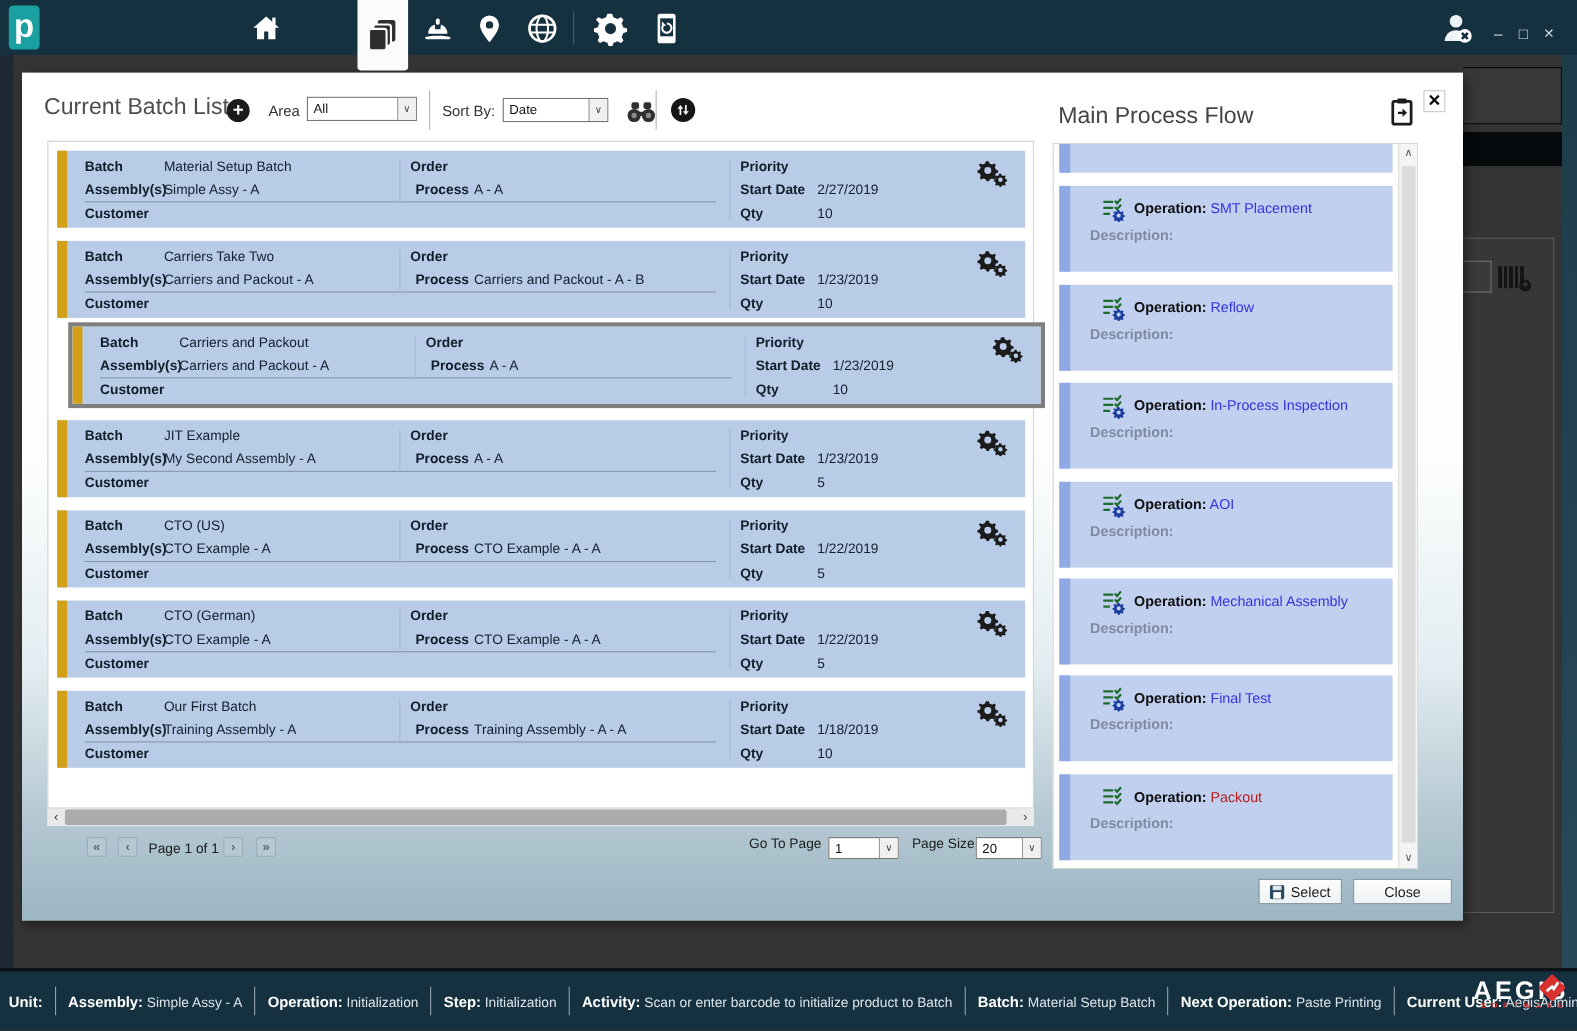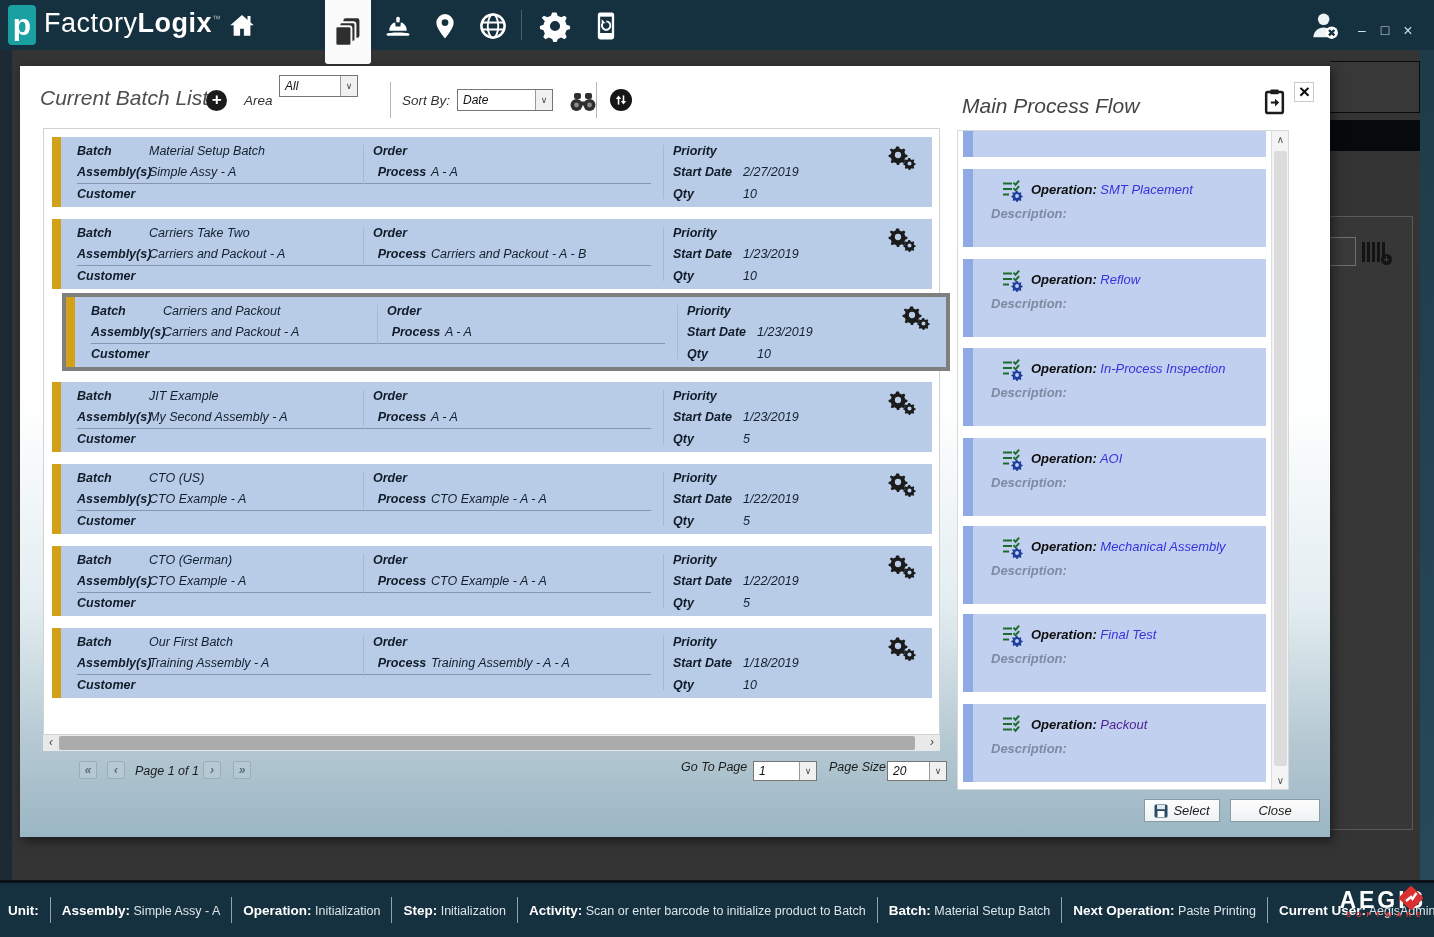--- a/index.html
+++ b/index.html
@@ -31,21 +31,21 @@
     border:1px solid #5a5a5a; border-left:none; }
   .bg-input { position:absolute; left:1330px; top:237px; width:26px; height:29px; background:#3a3a3a; border:1px solid #707070; border-left:none; }
   .bg-barcode { position:absolute; left:1362px; top:242px; width:24px; height:20px;
     background:repeating-linear-gradient(90deg,#141414 0 3px,transparent 3px 5px); }
   .bg-barcode-dot { position:absolute; left:1381px; top:254px; width:11px; height:11px; border-radius:50%;
     background:#141414; color:#3a3a3a; font-size:10px; font-weight:bold; line-height:11px; text-align:center; }
 
   
   .dialog { position:absolute; left:20px; top:66px; width:1310px; height:771px; z-index:20;
     background:linear-gradient(180deg,#ffffff 0%,#fdfefe 45%,#e3edf1 70%,#b4c8d2 88%,#9bb6c4 100%);
-    box-shadow:3px 4px 10px rgba(0,0,0,.5);font-style:italic; }
+    box-shadow:3px 4px 10px rgba(0,0,0,.5); }
   .dlg-title { position:absolute; left:20px; top:20px; font-size:21px; color:#4e4e4e; }
   .add-btn { position:absolute; left:186px; top:24px; width:21px; height:21px; border-radius:50%; background:#1b1b1b;
     color:#fff; font-size:17px; font-weight:bold; line-height:19px; text-align:center; cursor:pointer; }
   .fld-label { position:absolute; font-size:13.5px; color:#333; }
   .combo { position:absolute; height:22px; background:#fff; border:1px solid #767676; font-size:12px; color:#111;
     display:flex; align-items:center; cursor:pointer; }
   .combo .cval { flex:1; padding-left:5px; }
   .combo .carrow { width:17px; height:100%; background:#f0f0f0; border-left:1px solid #999; color:#444;
     font-size:9px; display:flex; align-items:center; justify-content:center; }
   .hdr-div { position:absolute; top:16px; width:1px; height:36px; background:#b5b5b5; }
@@ -88,21 +88,21 @@
   
   .flow-title { position:absolute; left:942px; top:28px; font-size:21px; color:#444; }
   .clip-btn { position:absolute; left:1242px; top:22px; width:26px; height:28px; cursor:pointer; }
   .flow-close { position:absolute; left:1274px; top:16px; width:20px; height:20px; color:#0d0d0d; font-size:19px;
     font-weight:bold; line-height:18px; text-align:center; border:1px solid #c9c9c9; cursor:pointer; }
   .ops { position:absolute; left:937px; top:64px; width:332px; height:660px; background:#fff; border:1px solid #d8d8d8; overflow:hidden; }
   .opcard { position:absolute; left:5px; width:303px; height:78px; background:#c1d0ef; cursor:pointer; }
   .op-stripe { position:absolute; left:0; top:0; width:10px; height:100%; background:#8fa9e4; }
   .op-lbl { font-weight:bold; color:#0e0e0e; }
   .op-name { color:#3333dd; cursor:pointer; }
-  .op-name.plain { color:#4c1d95; cursor:default; }
+  .op-name.plain { color:#b91c1c; cursor:default; }
   .op-icon { position:absolute; left:36px; top:9px; width:24px; height:24px; }
   .op-head-txt { position:absolute; left:68px; top:13px; white-space:nowrap; font-size:13px; }
   .op-desc { position:absolute; left:28px; top:37px; font-size:13px; font-weight:bold; color:#7f8aa2; }
   .vscroll { position:absolute; right:0; top:0; width:17px; height:658px; background:#f4f4f4; border-left:1px solid #ddd; }
   .vs-btn { position:absolute; left:0; width:17px; height:17px; color:#555; font-size:10px; line-height:17px; text-align:center; cursor:pointer; }
   .vs-thumb { position:absolute; left:2px; top:20px; width:13px; height:615px; background:#dcdcdc; border-radius:2px; }
 
   
   .dlg-btn { position:absolute; top:733px; height:23px; background:linear-gradient(#fdfdfd,#eef2f4); border:1px solid #8a9aa4;
     font-size:13px; color:#1c1c1c; display:flex; align-items:center; justify-content:center; gap:5px; cursor:pointer; }
@@ -128,21 +128,20 @@
     <symbol id="gear" viewBox="0 0 24 24">
       <path fill-rule="evenodd" d="M10.9 1.8h2.2l1 2.7c.9.2 1.7.5 2.5 1l2.6-1.2 1.6 1.6-1.2 2.6c.5.8.8 1.6 1 2.5l2.7 1v2.2l-2.7 1a7.7 7.7 0 0 1-1 2.5l1.2 2.6-1.6 1.6-2.6-1.2c-.8.5-1.6.8-2.5 1l-1 2.7h-2.2l-1-2.7a7.7 7.7 0 0 1-2.5-1l-2.6 1.2-1.6-1.6 1.2-2.6a7.7 7.7 0 0 1-1-2.5l-2.7-1v-2.2l2.7-1c.2-.9.5-1.7 1-2.5L2.1 5.9l1.6-1.6 2.6 1.2c.8-.5 1.6-.8 2.5-1l1.1-2.7z M12 8.2a3.8 3.8 0 1 0 0 7.6 3.8 3.8 0 0 0 0-7.6z"></path>
     </symbol>
   </defs>
 </svg>
 
 <div class="screen">
 
   <header class="topbar">
     <div class="logo-box">p</div>
-    <div class="brand"><span class="light">Factory</span><span class="bold">Logix</span><sup>™</sup></div>
 
     <div class="tb-ico" style="left:222px">
       <svg width="30" height="30" viewBox="0 0 24 24">
           <rect x="16.4" y="4" width="2.4" height="5" fill="#fff"></rect>
           <path d="M12 3.2 2.6 11.4h2.7v8.4h5.2v-5.6h3v5.6h5.2v-8.4h2.7z" fill="#fff"></path>
         </svg>
     </div>
 
     <div class="active-tab">
       <svg width="30" height="32" viewBox="0 0 26 28">
@@ -213,21 +212,21 @@
   <div class="bg-input"></div>
   <div class="bg-barcode"></div>
   <div class="bg-barcode-dot">+</div>
 
   <div class="dialog">
 
     <div class="dlg-title">Current Batch List</div>
     <div class="add-btn">+</div>
 
     <div class="fld-label" style="left:224px; top:27px">Area</div>
-    <div class="combo" style="left:259px; top:9px; width:79px">
+    <div class="combo" style="left:259px; top:22px; width:100px">
       <span class="cval">All</span>
       <span class="carrow">∨</span>
     </div>
 
     <div class="hdr-div" style="left:370px"></div>
 
     <div class="fld-label" style="left:382px; top:27px">Sort By:</div>
     <div class="combo" style="left:437px; top:23px; width:96px">
       <span class="cval">Date</span>
       <span class="carrow">∨</span>

